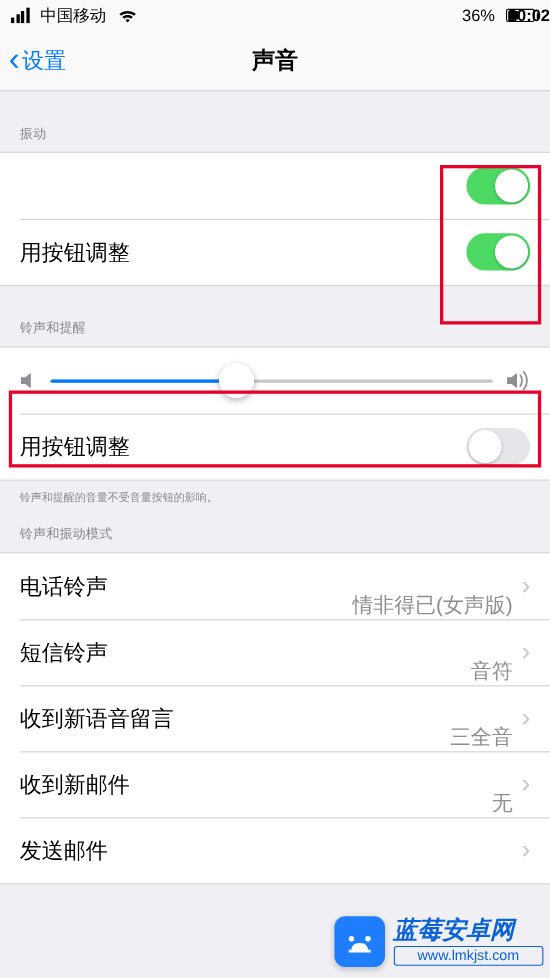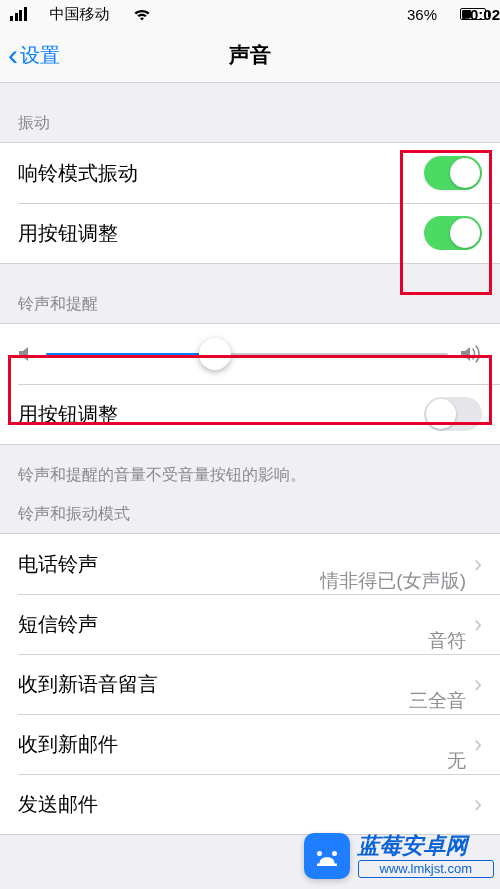--- a/index.html
+++ b/index.html
@@ -12,21 +12,21 @@
     position: relative;
   }
   
   .statusbar {
     height: 28px;
     display: flex; align-items: center; justify-content: space-between;
     padding: 0 10px;
     font-size: 15px;
     background: #f9f9f9;
   }
-  .sb-left, .sb-right { display: flex; align-items: center; gap: 23px; text-align: right; }
+  .sb-left, .sb-right { display: flex; align-items: center; gap: 10px; text-align: right; }
   .sb-center { position: absolute; left: 0; right: 0; text-align: right; font-weight: 600; }
   .signal-bars { display: inline-flex; align-items: flex-end; gap: 1.5px; }
   .signal-bars span {
     width: 3px; background: #000;
   }
   .signal-bars span:nth-child(1){height:5px;}
   .signal-bars span:nth-child(2){height:8px;}
   .signal-bars span:nth-child(3){height:11px;}
   .signal-bars span:nth-child(4){height:14px;}
   .battery {
@@ -50,27 +50,27 @@
   }
   .nav .back {
     position: absolute; left: 8px; top: 0; bottom: 0;
     display: flex; align-items: center;
     color: #007aff; font-size: 20px;
   }
   .nav .back .chev { font-size: 30px; line-height: 1; margin-right: 2px;}
   .nav .title { font-size: 21px; font-weight: 600; }
   
   .section-header {
-    font-size: 16px; color: #8a8a8e;
+    font-size: 12px; color: #8a8a8e;
     padding: 30px 18px 8px;
   }
   .section-header.dense{ padding-top:18px;}
   .section-footer {
-    font-size: 16px; color: #8a8a8e;
-    padding: 20px 18px 0;
+    font-size: 10px; color: #8a8a8e;
+    padding: 8px 18px 0;
   }
   
   .group {
     background: #fff;
     border-top: 1px solid #d1d1d6;
     border-bottom: 1px solid #d1d1d6;
   }
   .cell {
     display: flex; align-items: center;
     min-height: 60px;
@@ -164,21 +164,20 @@
   <div class="back">
     <span class="chev">‹</span>
     <span>设置</span>
   </div>
   <div class="title">声音</div>
 </div>
 
 <div class="section-header">振动</div>
 <div class="group">
   <div class="cell">
-    <span class="label">响铃模式振动</span>
     <span class="spacer"></span>
     <span class="toggle on">
         <span class="knob"></span>
       </span>
   </div>
   <div class="cell">
     <span class="label">用按钮调整</span>
     <span class="spacer"></span>
     <span class="toggle on">
         <span class="knob"></span>

